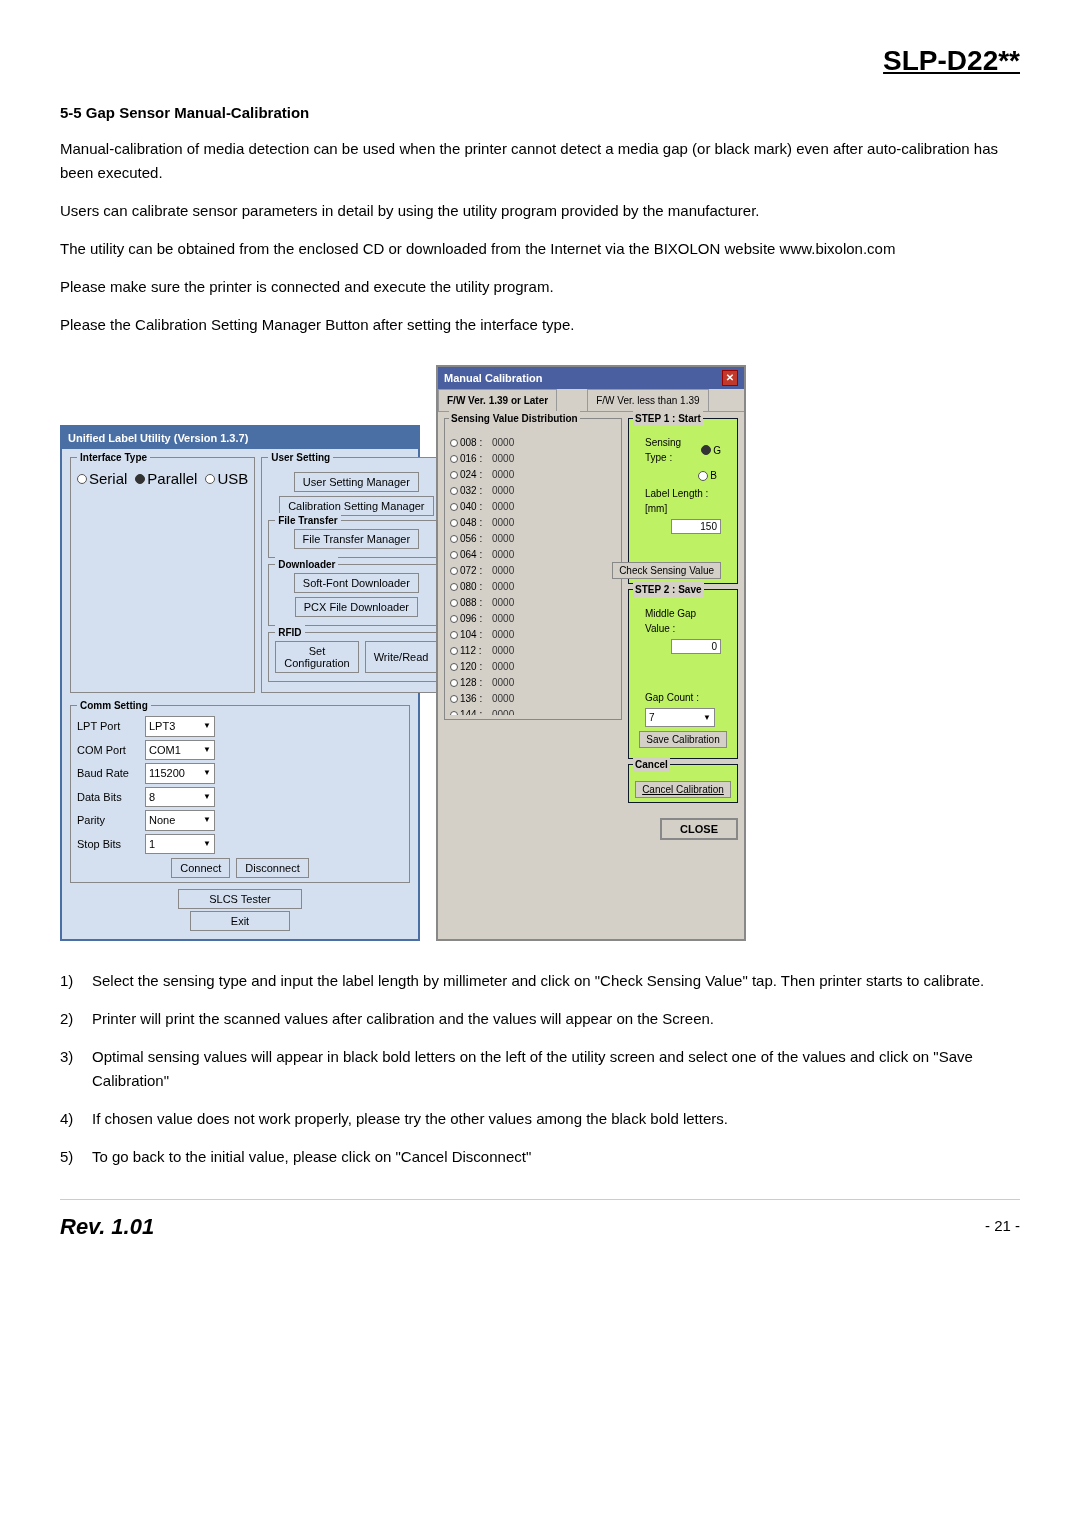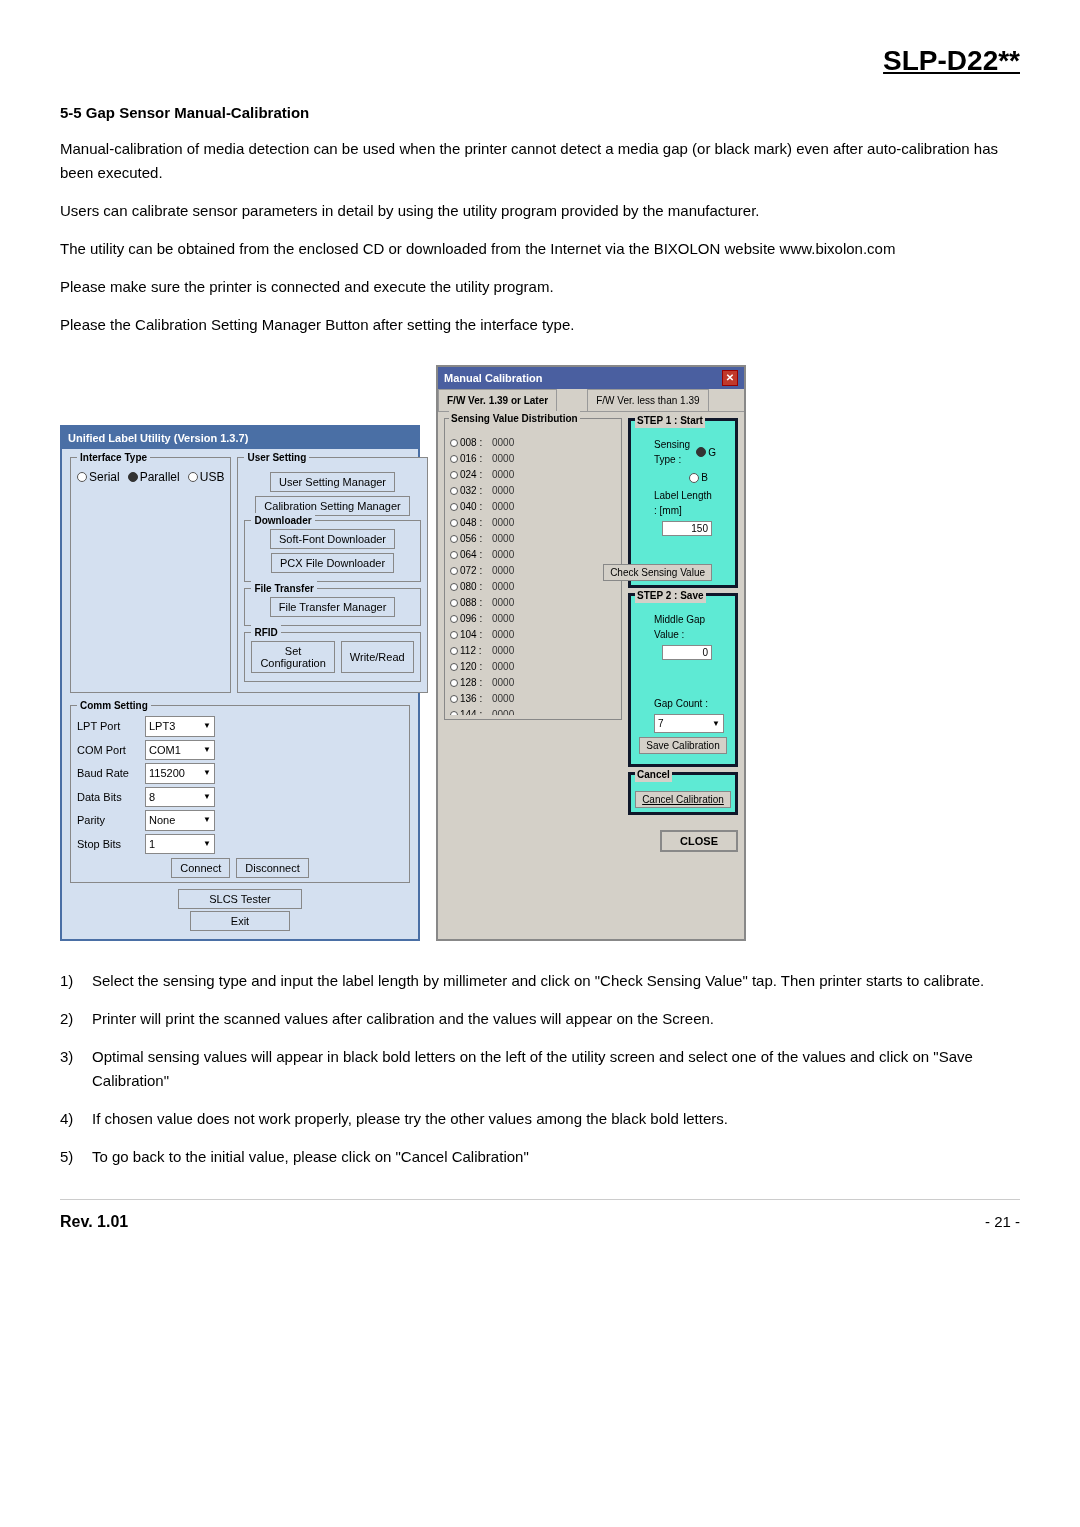--- a/index.html
+++ b/index.html
@@ -72,21 +72,21 @@
       background: #d4e0f0;
       padding: 0 3px;
       font-size: 10px;
       font-weight: bold;
     }
     .radio-row {
       display: flex;
       align-items: center;
       gap: 8px;
       margin-bottom: 2px;
-      font-size: 12px;
+      font-size: 15px;
       text-align: right;
     }
     .radio-item {
       display: flex;
       align-items: center;
       gap: 2px;
     }
     .fake-radio {
       width: 10px;
       height: 10px;
@@ -249,25 +249,25 @@
     .mc-val {
       font-size: 10px;
       color: #333;
     }
     .mc-sensing-list {
       margin-top: 6px;
       max-height: 280px;
       overflow: hidden;
     }
     .step-group {
-      border: 3px solid #0f172a;
-      padding: 4px 23px;
+      border: 1px solid #0f172a;
+      padding: 4px 16px;
       margin-bottom: 5px;
       position: relative;
-      background: #5eead4;
+      background: #bef264;
     }
     .step-group-title {
       position: absolute;
       top: -8px;
       left: 4px;
       background: #d4d0c8;
       padding: 0 2px;
       font-size: 10px;
       font-weight: bold;
     }
@@ -328,22 +328,23 @@
     }
     .footer {
       display: flex;
       justify-content: space-between;
       align-items: center;
       margin-top: 30px;
       border-top: 1px solid #ccc;
       padding-top: 10px;
     }
     .footer-rev {
-      font-size: 16px;
-      font-weight: bold;
+      font-size: 22px;
+      font-weight: bold;
+      font-style: italic;
     }
     .footer-page {
       font-size: 15px;
     }
   </style>
 </head>
 <body>
 
 <div class="header-title">SLP-D22**</div>
 
@@ -384,33 +385,33 @@
         <div class="ulu-group" style="flex:1.2; padding-top:10px;">
           <div class="ulu-group-title">User Setting</div>
           <div class="ulu-btn-center" style="margin-top:4px;">
             <button class="ulu-btn">User Setting Manager</button>
           </div>
           <div class="ulu-btn-center">
             <button class="ulu-btn">Calibration Setting Manager</button>
           </div>
 
           <div class="ulu-group" style="margin-top:4px; padding-top:8px;">
+            <div class="ulu-group-title">File Transfer</div>
+            <div class="ulu-btn-center">
+              <button class="ulu-btn">File Transfer Manager</button>
+            </div>
+          </div>
+
+          <div class="ulu-group" style="margin-top:4px; padding-top:8px;">
             <div class="ulu-group-title">Downloader</div>
             <div class="ulu-btn-center">
               <button class="ulu-btn">Soft-Font Downloader</button>
             </div>
             <div class="ulu-btn-center">
               <button class="ulu-btn">PCX File Downloader</button>
-            </div>
-          </div>
-
-          <div class="ulu-group" style="margin-top:4px; padding-top:8px;">
-            <div class="ulu-group-title">File Transfer</div>
-            <div class="ulu-btn-center">
-              <button class="ulu-btn">File Transfer Manager</button>
             </div>
           </div>
 
           <div class="ulu-group" style="margin-top:4px; padding-top:8px;">
             <div class="ulu-group-title">RFID</div>
             <div class="ulu-btn-row" style="justify-content:center;">
               <button class="ulu-btn">Set Configuration</button>
               <button class="ulu-btn">Write/Read</button>
             </div>
           </div>
@@ -664,20 +665,20 @@
     <div class="numbered-item">
       <span class="num-label">3)</span>
       <span>Optimal sensing values will appear in black bold letters on the left of the utility screen and select one of the values and click on "Save Calibration"</span>
     </div>
     <div class="numbered-item">
       <span class="num-label">4)</span>
       <span>If chosen value does not work properly, please try the other values among the black bold letters.</span>
     </div>
     <div class="numbered-item">
       <span class="num-label">5)</span>
-      <span>To go back to the initial value, please click on "Cancel Calibration"</span>
+      <span>To go back to the initial value, please click on "Cancel Disconnect"</span>
     </div>
   </div>
 
 <div class="footer">
   <span class="footer-rev">Rev. 1.01</span>
   <span class="footer-page">- 21 -</span>
 </div>
 
 </body></html>

